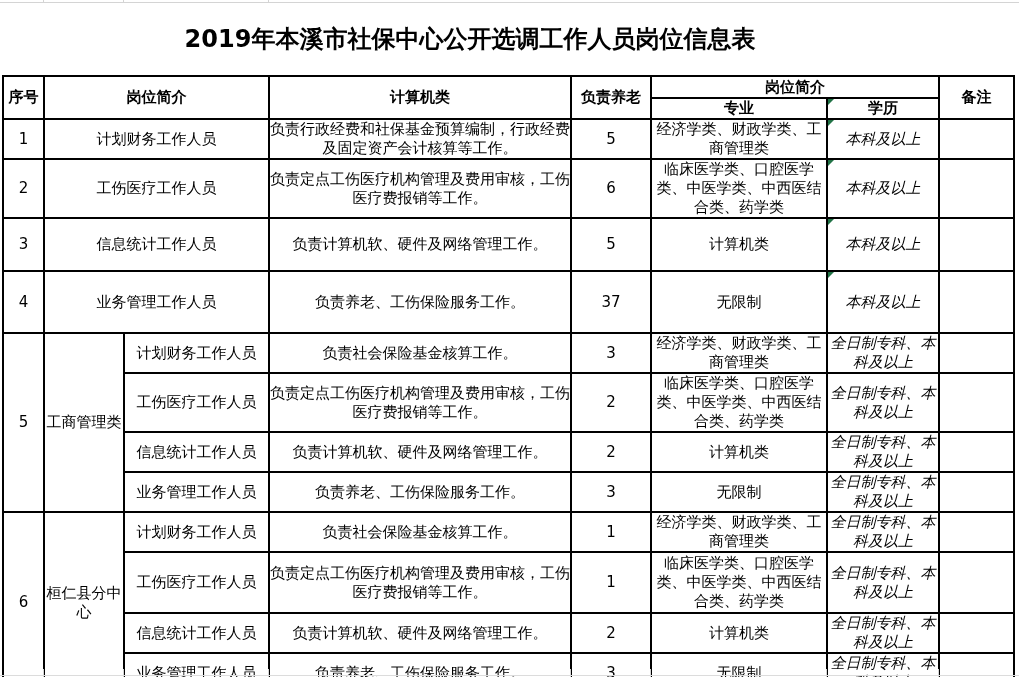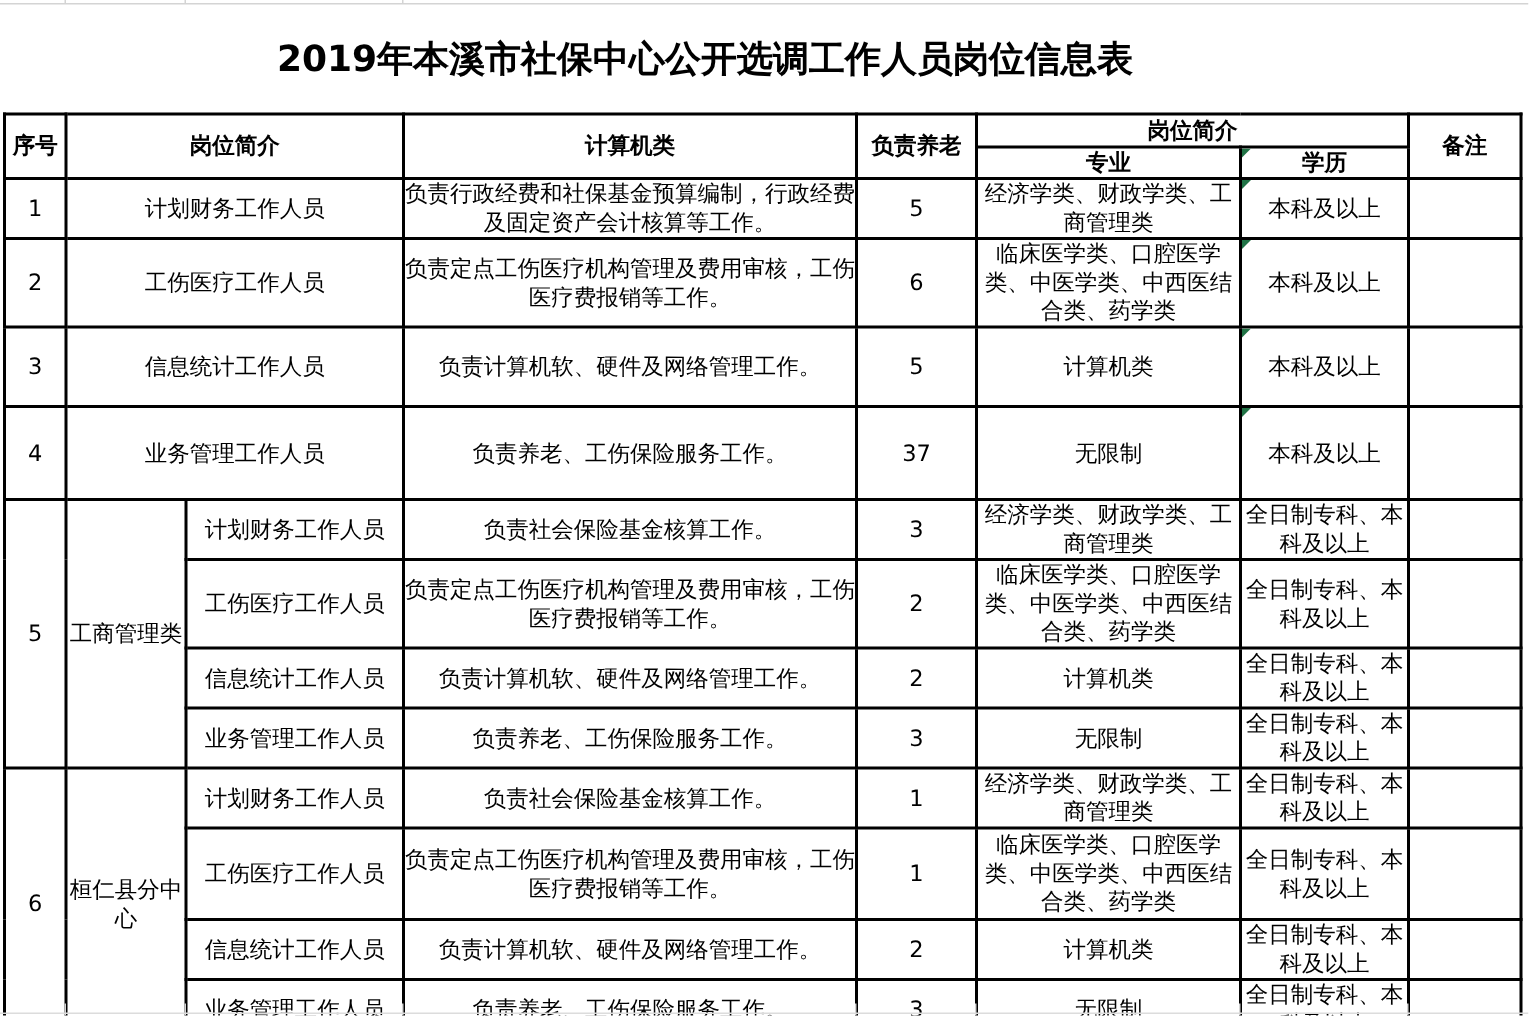--- a/index.html
+++ b/index.html
@@ -29,21 +29,21 @@
     border:2px solid #000;
     text-align:center;vertical-align:middle;
     font-size:15px;line-height:19px;
     padding:0;overflow:hidden;position:relative;
     font-weight:normal;
   }
   table.info th{font-weight:bold;}
   tr.sub td{border-top-width:1px;}
   td.desc{padding:0 10px;}
   td.major{padding:0 8px;}
-  td.edu{padding:0 8px;}
+  td.edu{padding:0 8px;font-style:italic;}
   td.gname{padding:0 8px;}
   
   .tri{
     position:absolute;left:0;top:0;width:0;height:0;
     border-top:6px solid #217346;border-right:6px solid transparent;
   }
 </style>
 </head>
 <body>
 

